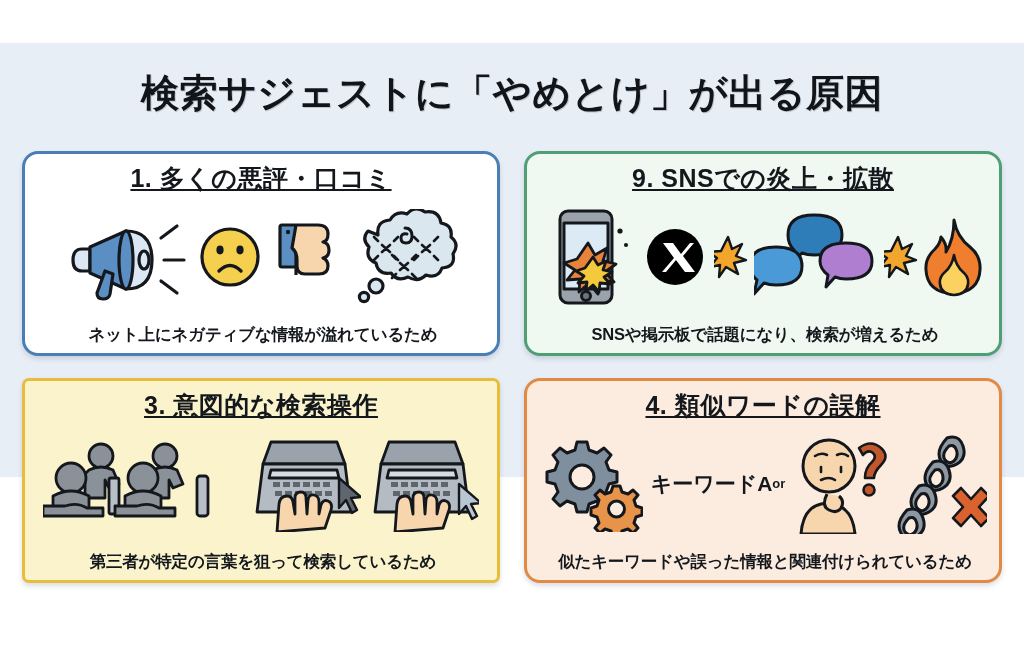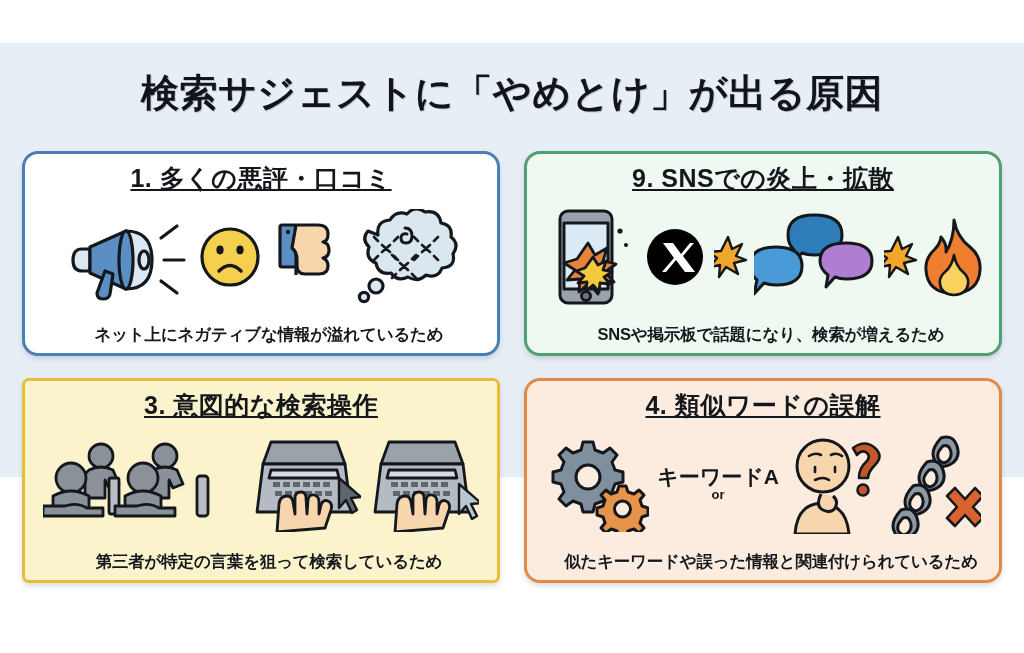--- a/index.html
+++ b/index.html
@@ -65,21 +65,21 @@
     text-align: center;
     font-size: 25px;
     font-weight: bold;
     color: #14181d;
     letter-spacing: 0.5px;
     text-decoration: underline;
   }
   .card-caption {
     position: absolute;
     bottom: 7px;
-    left: 8px;
+    left: 2px;
     width: 100%;
     text-align: center;
     font-size: 16.5px;
     font-weight: bold;
     color: #14181d;
     letter-spacing: -0.2px;
   }
   .icon-row {
     position: absolute;
     top: 48px;
@@ -90,21 +90,21 @@
     align-items: center;
     justify-content: center;
     gap: 6px;
   }
   .c1 { border-color: #4a7fb5; background: #ffffff; }
   .c2 { border-color: #4f9e74; background: #eff9f1; }
   .c3 { border-color: #e7bd39; background: #faf3cc; border-radius: 7px; }
   .c4 { border-color: #e08a45; background: #fcece0; }
   .kw-block {
     display: flex;
-    flex-direction: column;
+    flex-direction: row;
     align-items: center;
     justify-content: center;
     line-height: 1.12;
     margin: 0 2px;
   }
   .kw-line {
     font-size: 21px;
     font-weight: bold;
     color: #14181d;
     white-space: nowrap;

